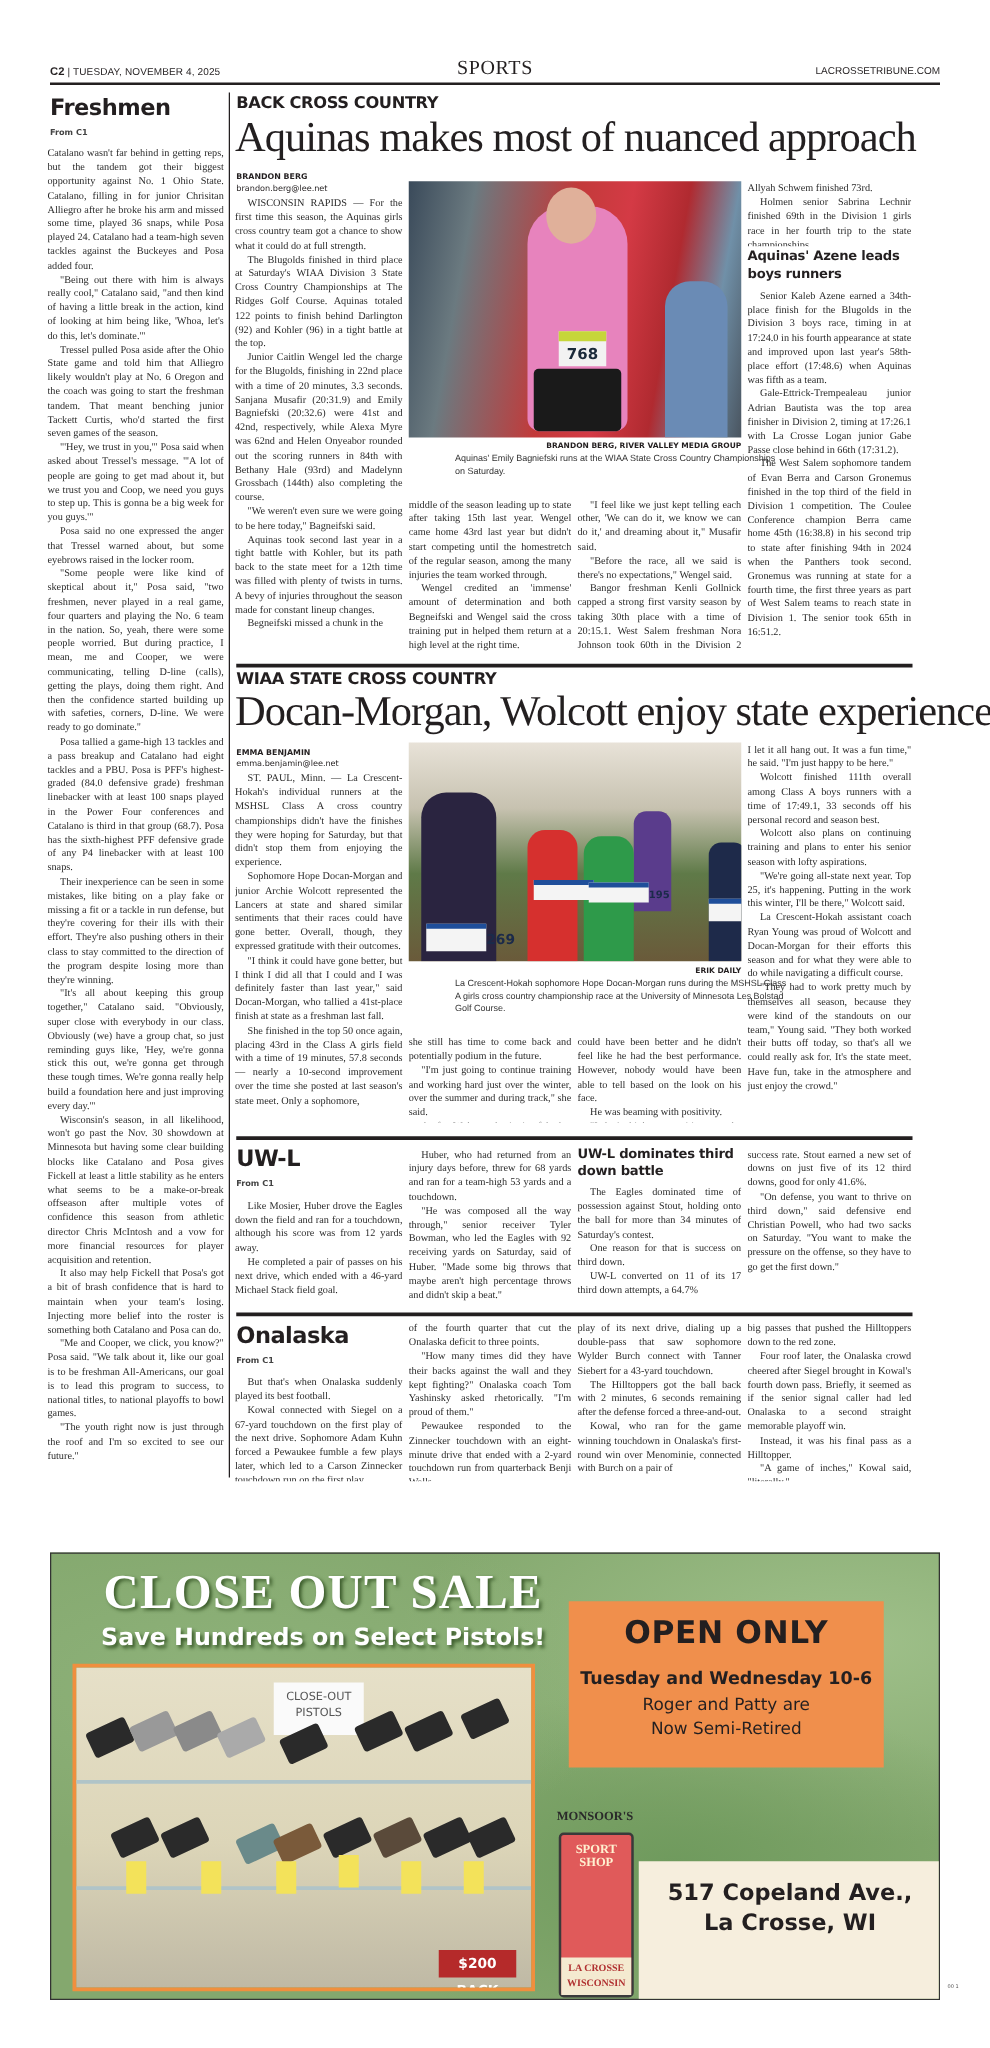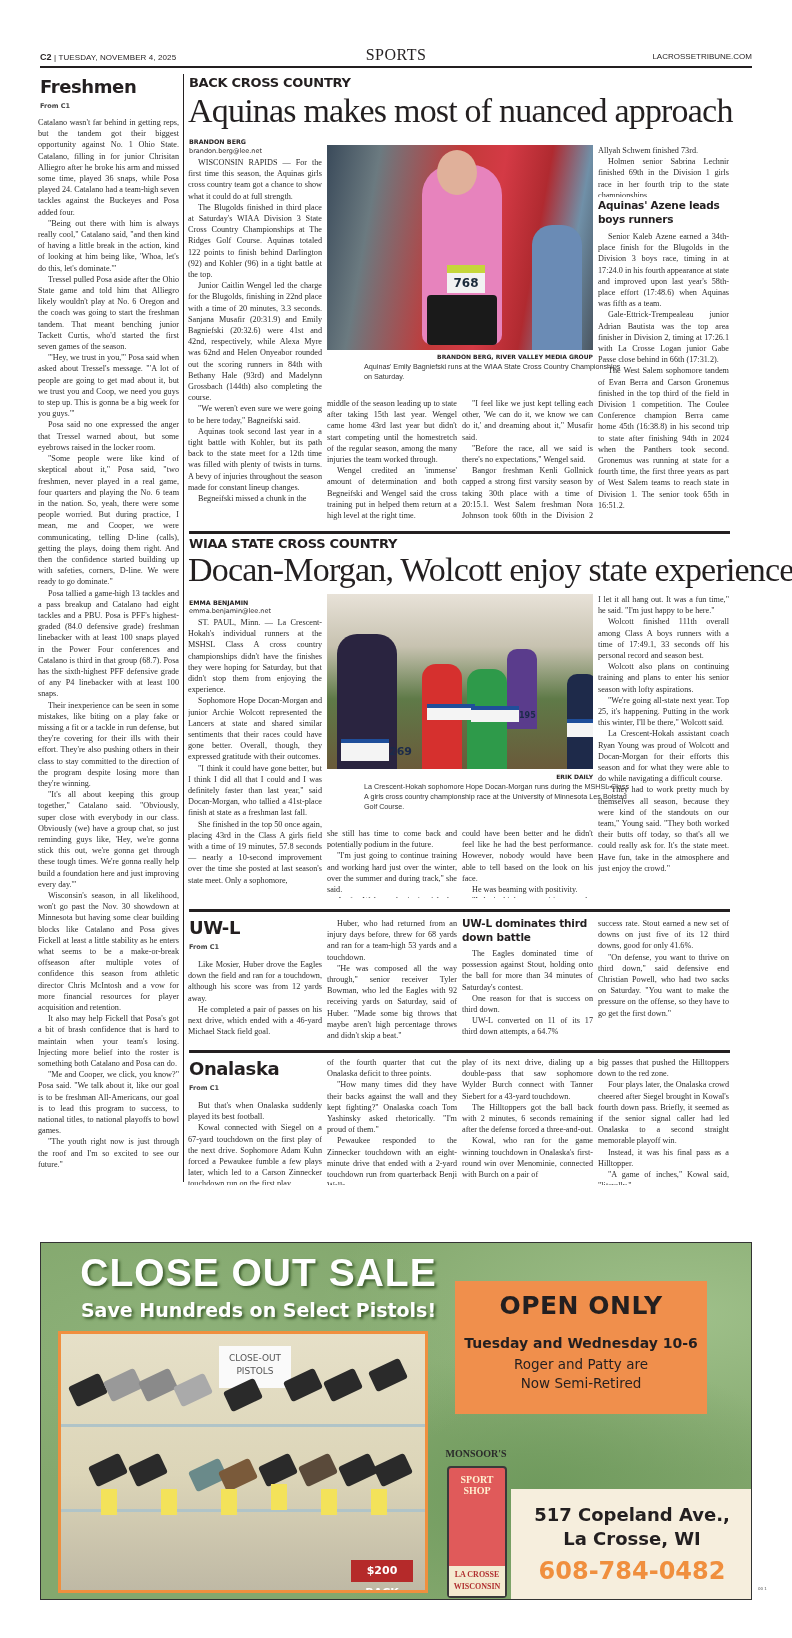--- a/index.html
+++ b/index.html
@@ -47,21 +47,21 @@
   .photo2 .r1 { position: absolute; left: 10px; top: 40px; width: 60px; height: 135px; background: #2a2440; border-radius: 20px 20px 0 0; }
   .photo2 .r2 { position: absolute; left: 95px; top: 70px; width: 40px; height: 105px; background: #d6302e; border-radius: 14px 14px 0 0; }
   .photo2 .r3 { position: absolute; left: 140px; top: 75px; width: 40px; height: 100px; background: #2e9a4a; border-radius: 14px 14px 0 0; }
   .photo2 .r4 { position: absolute; left: 180px; top: 55px; width: 30px; height: 80px; background: #5a3c8c; border-radius: 10px 10px 0 0; }
   .photo2 .r5 { position: absolute; left: 240px; top: 80px; width: 30px; height: 95px; background: #1e2a4a; border-radius: 10px 10px 0 0; }
   .photo2 .bib { position: absolute; background: #f4f4f4; border-top: 4px solid #1f4e9a; font-family: "DejaVu Sans", sans-serif; font-weight: bold; text-align: center; color: #1b2a4a; padding-left: 48px; }
 
   
   .ad { position: absolute; left: 40px; top: 1242px; width: 712px; height: 358px; overflow: hidden;
     background: radial-gradient(ellipse at 20% 30%, #8eb27a 0%, transparent 40%), radial-gradient(ellipse at 70% 70%, #6f9a5d 0%, transparent 40%), radial-gradient(ellipse at 90% 20%, #9fc08a 0%, transparent 40%), #84a86e; border: 1px solid #333; }
-  .ad-title { position: absolute; left: 10px; top: 8px; width: 415px; text-align: center; font-family: Liberation Sans, sans-serif; font-weight: bold; font-size: 39px; color: #ffffff; letter-spacing: 1px; text-shadow: 2px 2px 3px #3a5a2a; }
+  .ad-title { position: absolute; left: 10px; top: 8px; width: 415px; text-align: center; font-family: Liberation Serif, serif; font-weight: bold; font-size: 39px; color: #ffffff; letter-spacing: 1px; text-shadow: 2px 2px 3px #3a5a2a; }
   .ad-sub { position: absolute; left: 10px; top: 56px; width: 415px; text-align: center; font-family: "DejaVu Sans", sans-serif; font-weight: bold; font-size: 19px; color: #ffffff; text-shadow: 2px 2px 3px #3a5a2a; }
   .ad-photo { position: absolute; left: 17px; top: 88px; width: 370px; height: 262px; border: 3px solid #f08f3e;
     background: linear-gradient(180deg, #e6e0c8 0%, #dcd5b8 55%, #bfb9a5 100%); overflow: hidden; }
   .ad-photo .sign { position: absolute; left: 158px; top: 12px; width: 72px; height: 42px; background: #fafafa; font-family: "DejaVu Sans", sans-serif; font-size: 9px; color: #555; text-align: center; line-height: 13px; padding-top: 6px; }
   .ad-photo .shelf { position: absolute; left: 0; width: 100%; height: 3px; background: #b0c4c8; }
   .ad-photo .gun { position: absolute; width: 34px; height: 22px; background: #2a2a2a; border-radius: 3px; transform: rotate(-25deg); }
   .ad-photo .tag { position: absolute; width: 16px; height: 26px; background: #f3e25a; }
   .ad-photo .badge { position: absolute; right: 12px; bottom: 8px; width: 62px; height: 22px; background: #b52a2a; color: #fff; font-family: "DejaVu Sans", sans-serif; font-weight: bold; font-size: 11px; text-align: center; line-height: 22px; }
 
   .ad-orange { position: absolute; left: 414px; top: 38px; width: 252px; height: 133px; background: #f08f4c; text-align: center; font-family: "DejaVu Sans", sans-serif; color: #231f20; }
@@ -237,21 +237,21 @@
     <p>"How many times did they have their backs against the wall and they kept fighting?" Onalaska coach Tom Yashinsky asked rhetorically. "I'm proud of them."</p>
     <p>Pewaukee responded to the Zinnecker touchdown with an eight-minute drive that ended with a 2-yard touchdown run from quarterback Benji Wells.</p>
   </div>
 <div class="col" style="left:462px;top:1057px;width:131px;height:128px;" id="on-col3">
     <p class="noind">play of its next drive, dialing up a double-pass that saw sophomore Wylder Burch connect with Tanner Siebert for a 43-yard touchdown.</p>
     <p>The Hilltoppers got the ball back with 2 minutes, 6 seconds remaining after the defense forced a three-and-out.</p>
     <p>Kowal, who ran for the game winning touchdown in Onalaska's first-round win over Menominie, connected with Burch on a pair of</p>
   </div>
 <div class="col" style="left:598px;top:1057px;width:131px;height:128px;" id="on-col4">
     <p class="noind">big passes that pushed the Hilltoppers down to the red zone.</p>
-    <p>Four plays later, the Onalaska crowd cheered after Siegel brought in Kowal's fourth down pass. Briefly, it seemed as if the senior signal caller had led Onalaska to a second straight memorable playoff win.</p>
+    <p>Four roof later, the Onalaska crowd cheered after Siegel brought in Kowal's fourth down pass. Briefly, it seemed as if the senior signal caller had led Onalaska to a second straight memorable playoff win.</p>
     <p>Instead, it was his final pass as a Hilltopper.</p>
     <p>"A game of inches," Kowal said, "literally."</p>
   </div>
 
 <div class="ad">
   <div class="ad-title">CLOSE OUT SALE</div>
   <div class="ad-sub">Save Hundreds on Select Pistols!</div>
   <div class="ad-photo">
     <div class="shelf" style="top:90px;"></div>
     <div class="shelf" style="top:175px;"></div>
@@ -296,17 +296,16 @@
         <div>LA CROSSE</div>
         <div>WISCONSIN</div>
       </div>
     </div>
   </div>
   <div class="ad-cream">
     <div class="addr">
       <div>517 Copeland Ave.,</div>
       <div>La Crosse, WI</div>
     </div>
-    <div class="phone">608-784-0482</div>
   </div>
 </div>
 
 <div class="pagecode">00 1</div>
 
 </body></html>

